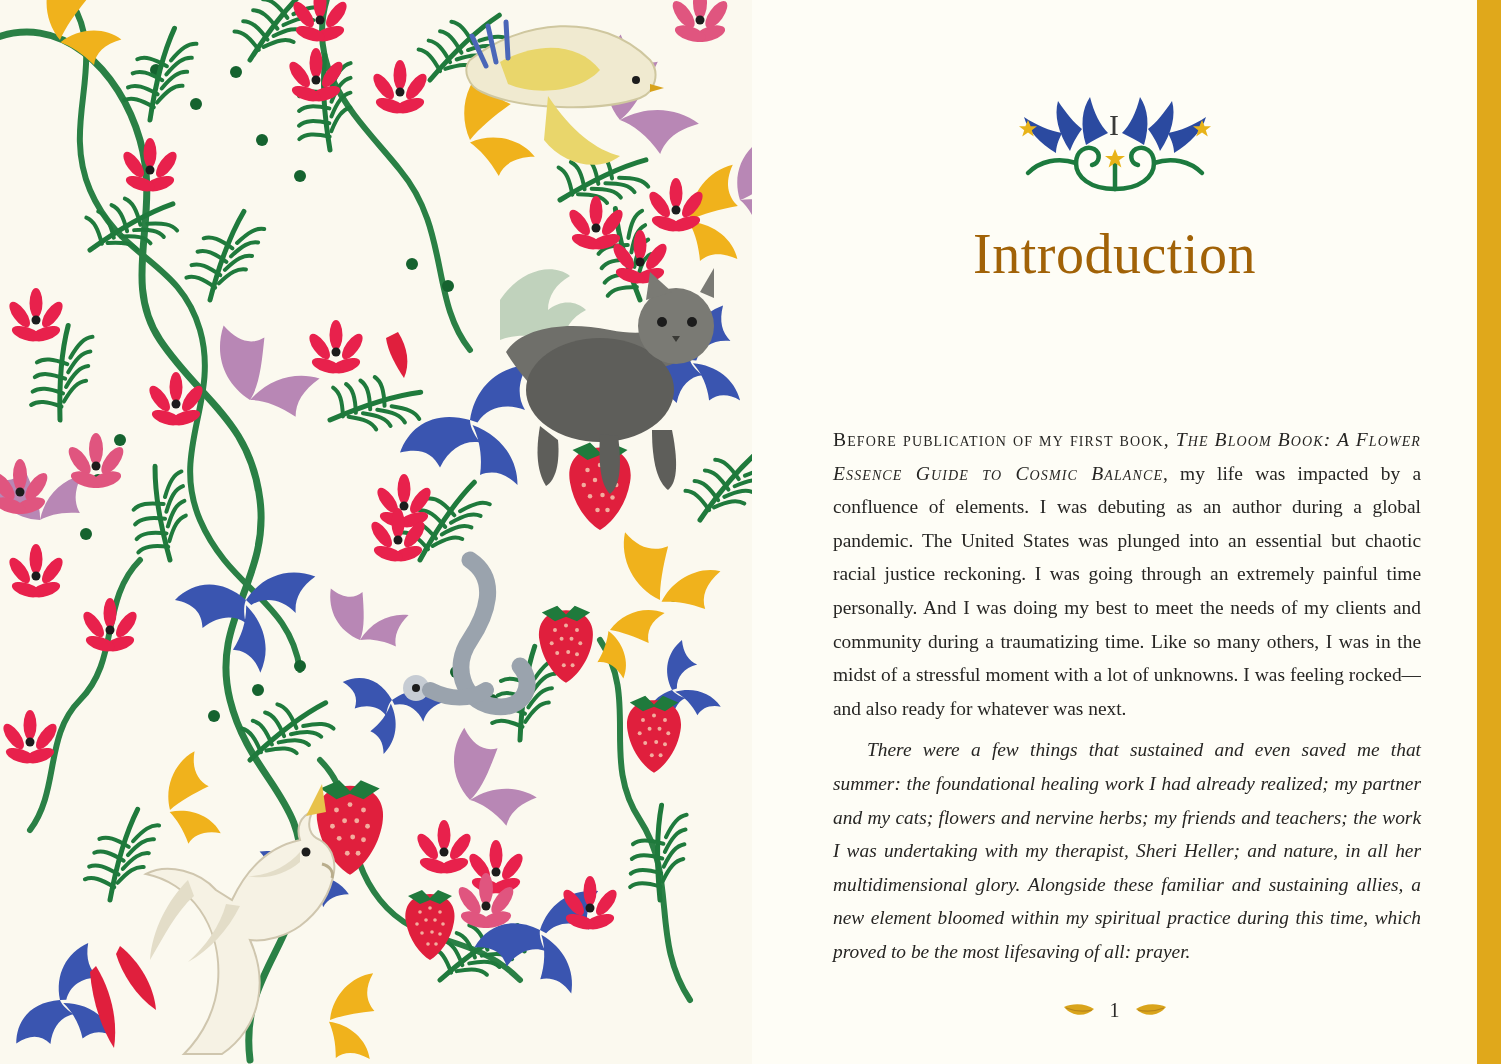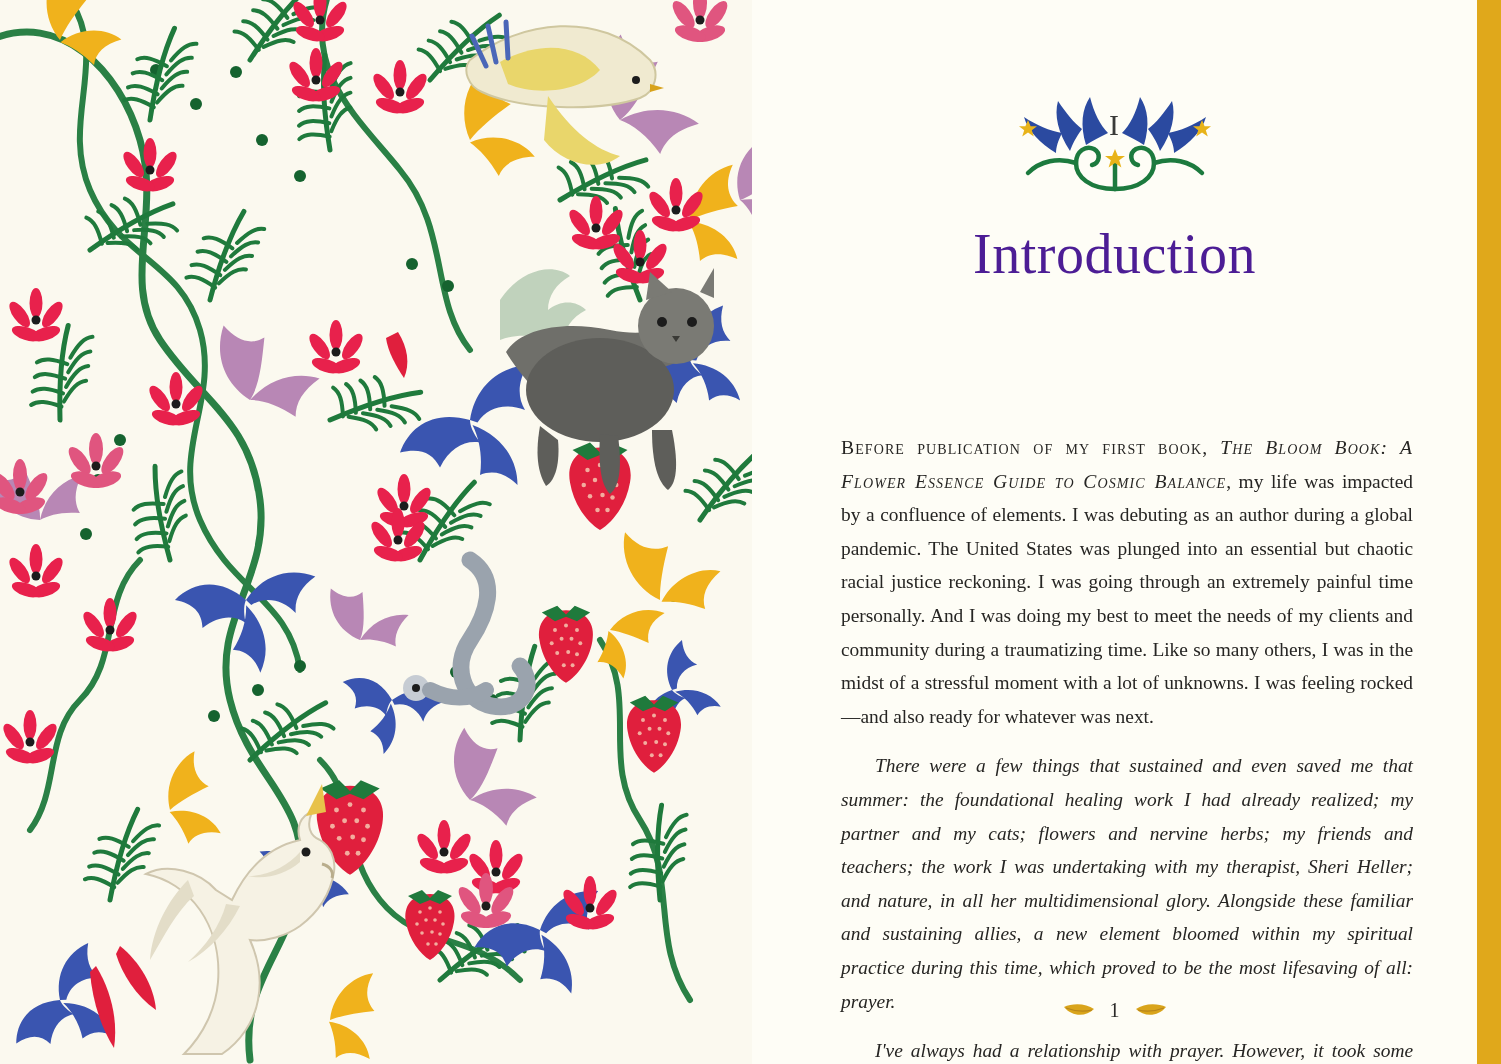--- a/index.html
+++ b/index.html
@@ -59,37 +59,37 @@
     color: #3a3a38;
     font-family: "Liberation Serif", serif;
   }
 
   .title {
     position: absolute;
     left: 0; right: 24px;
     top: 222px;
     text-align: center;
     font-size: 56px;
-    color: #4c1d95;
+    color: #a16207;
     font-family: "Liberation Serif", serif;
     letter-spacing: 0.5px;
   }
 
   .body {
     position: absolute;
     left: 73px;
     width: 604px;
     top: 415px;
     font-size: 19.4px;
     line-height: 33.6px;
     color: #262523;
     text-align: justify;
     font-family: "Liberation Serif", serif;
   }
-  .body p { margin: 16px; }
+  .body p { margin: 8px; }
   .body p + p { text-indent: 34px; font-style: italic; }
   .smallcaps {
     font-variant: small-caps;
     letter-spacing: 1.1px;
     font-size: 19.6px;
   }
   .italic { font-style: italic; }
 
   .folio {
     position: absolute;
@@ -383,21 +383,20 @@
       </svg>
     </div>
 
     <div class="chapter-num">I</div>
 
     <div class="title">Introduction</div>
 
     <div class="body">
       <p><span class="smallcaps">Before publication of my first book, </span><span class="smallcaps italic">The Bloom Book: A Flower Essence Guide to Cosmic Balance</span><span>, my life was impacted by a confluence of elements. I was debuting as an author during a global pandemic. The United States was plunged into an essential but chaotic racial justice reckoning. I was going through an extremely painful time personally. And I was doing my best to meet the needs of my clients and community during a traumatizing time. Like so many others, I was in the midst of a stressful moment with a lot of unknowns. I was feeling rocked—and also ready for whatever was next.</span></p>
       <p>There were a few things that sustained and even saved me that summer: the foundational healing work I had already realized; my partner and my cats; flowers and nervine herbs; my friends and teachers; the work I was undertaking with my therapist, Sheri Heller; and nature, in all her multidimensional glory. Alongside these familiar and sustaining allies, a new element bloomed within my spiritual practice during this time, which proved to be the most lifesaving of all: prayer.</p>
-      <p>I've always had a relationship with prayer. However, it took some time for that relationship to blossom into a liberatory practice. When I</p>
     </div>
 
     <div class="folio">
       <span class="leaf">
         <svg width="34" height="16" viewBox="0 0 34 16" xmlns="http://www.w3.org/2000/svg">
           <path d="M2,4 C10,0 24,0 32,6 C24,14 10,14 2,4 Z" fill="#d9a41b"></path>
           <path d="M4,5 C12,8 22,9 30,7" stroke="#b8851a" stroke-width="1.2" fill="none"></path>
         </svg>
       </span>
       <span>1</span>

